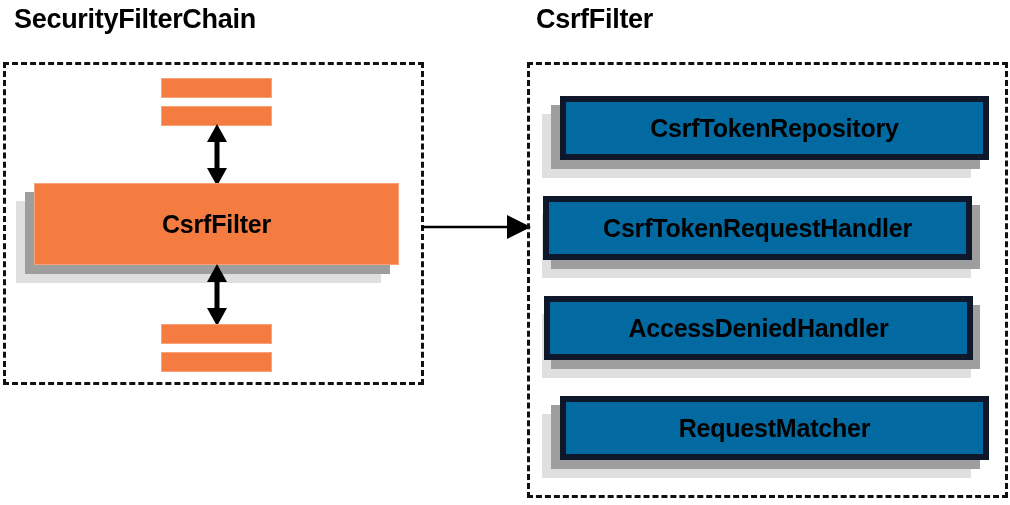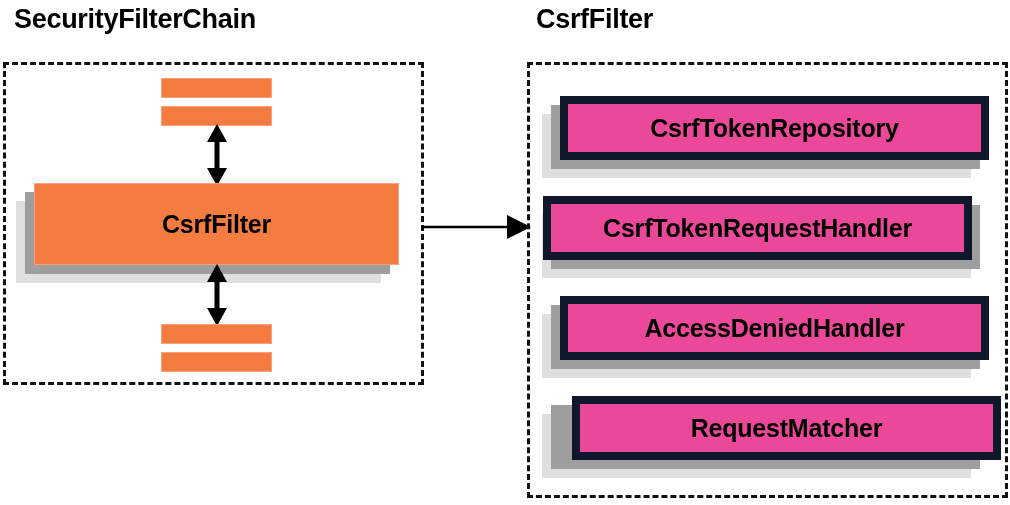--- a/index.html
+++ b/index.html
@@ -61,22 +61,22 @@
   .bar-orange {
     position: absolute;
     background: #f47c41;
     border: 1px solid #f9a27a;
     box-sizing: border-box;
   }
 
   
   .box-blue {
     position: absolute;
-    background: #ec4899;
-    border: 8px solid #0f172a;
+    background: #0369a1;
+    border: 6px solid #0f172a;
     box-sizing: border-box;
     display: flex;
     align-items: center;
     justify-content: center;
     color: #000000;
     font-size: 25px;
     font-weight: bold;
     letter-spacing: -0.2px;
     white-space: nowrap;
   }
@@ -132,19 +132,19 @@
   <div class="shadow-far" style="left:542px; top:114px; width:429px; height:64px;"></div>
   <div class="shadow-near" style="left:551px; top:105px; width:429px; height:64px;"></div>
   <div class="box-blue" style="left:560px; top:96px; width:429px; height:64px;">CsrfTokenRepository</div>
 
   <div class="shadow-far" style="left:542px; top:214px; width:429px; height:64px;"></div>
   <div class="shadow-near" style="left:551px; top:205px; width:429px; height:64px;"></div>
   <div class="box-blue" style="left:543px; top:196px; width:429px; height:64px;">CsrfTokenRequestHandler</div>
 
   <div class="shadow-far" style="left:542px; top:314px; width:429px; height:64px;"></div>
   <div class="shadow-near" style="left:551px; top:305px; width:429px; height:64px;"></div>
-  <div class="box-blue" style="left:560px; top:296px; width:429px; height:64px;">AccessDeniedHandler</div>
+  <div class="box-blue" style="left:544px; top:296px; width:429px; height:64px;">AccessDeniedHandler</div>
 
   <div class="shadow-far" style="left:542px; top:414px; width:429px; height:64px;"></div>
   <div class="shadow-near" style="left:551px; top:405px; width:429px; height:64px;"></div>
-  <div class="box-blue" style="left:560px; top:396px; width:429px; height:64px;margin-left:12px;">RequestMatcher</div>
+  <div class="box-blue" style="left:560px; top:396px; width:429px; height:64px;">RequestMatcher</div>
 
 </div>
 
 </body></html>

